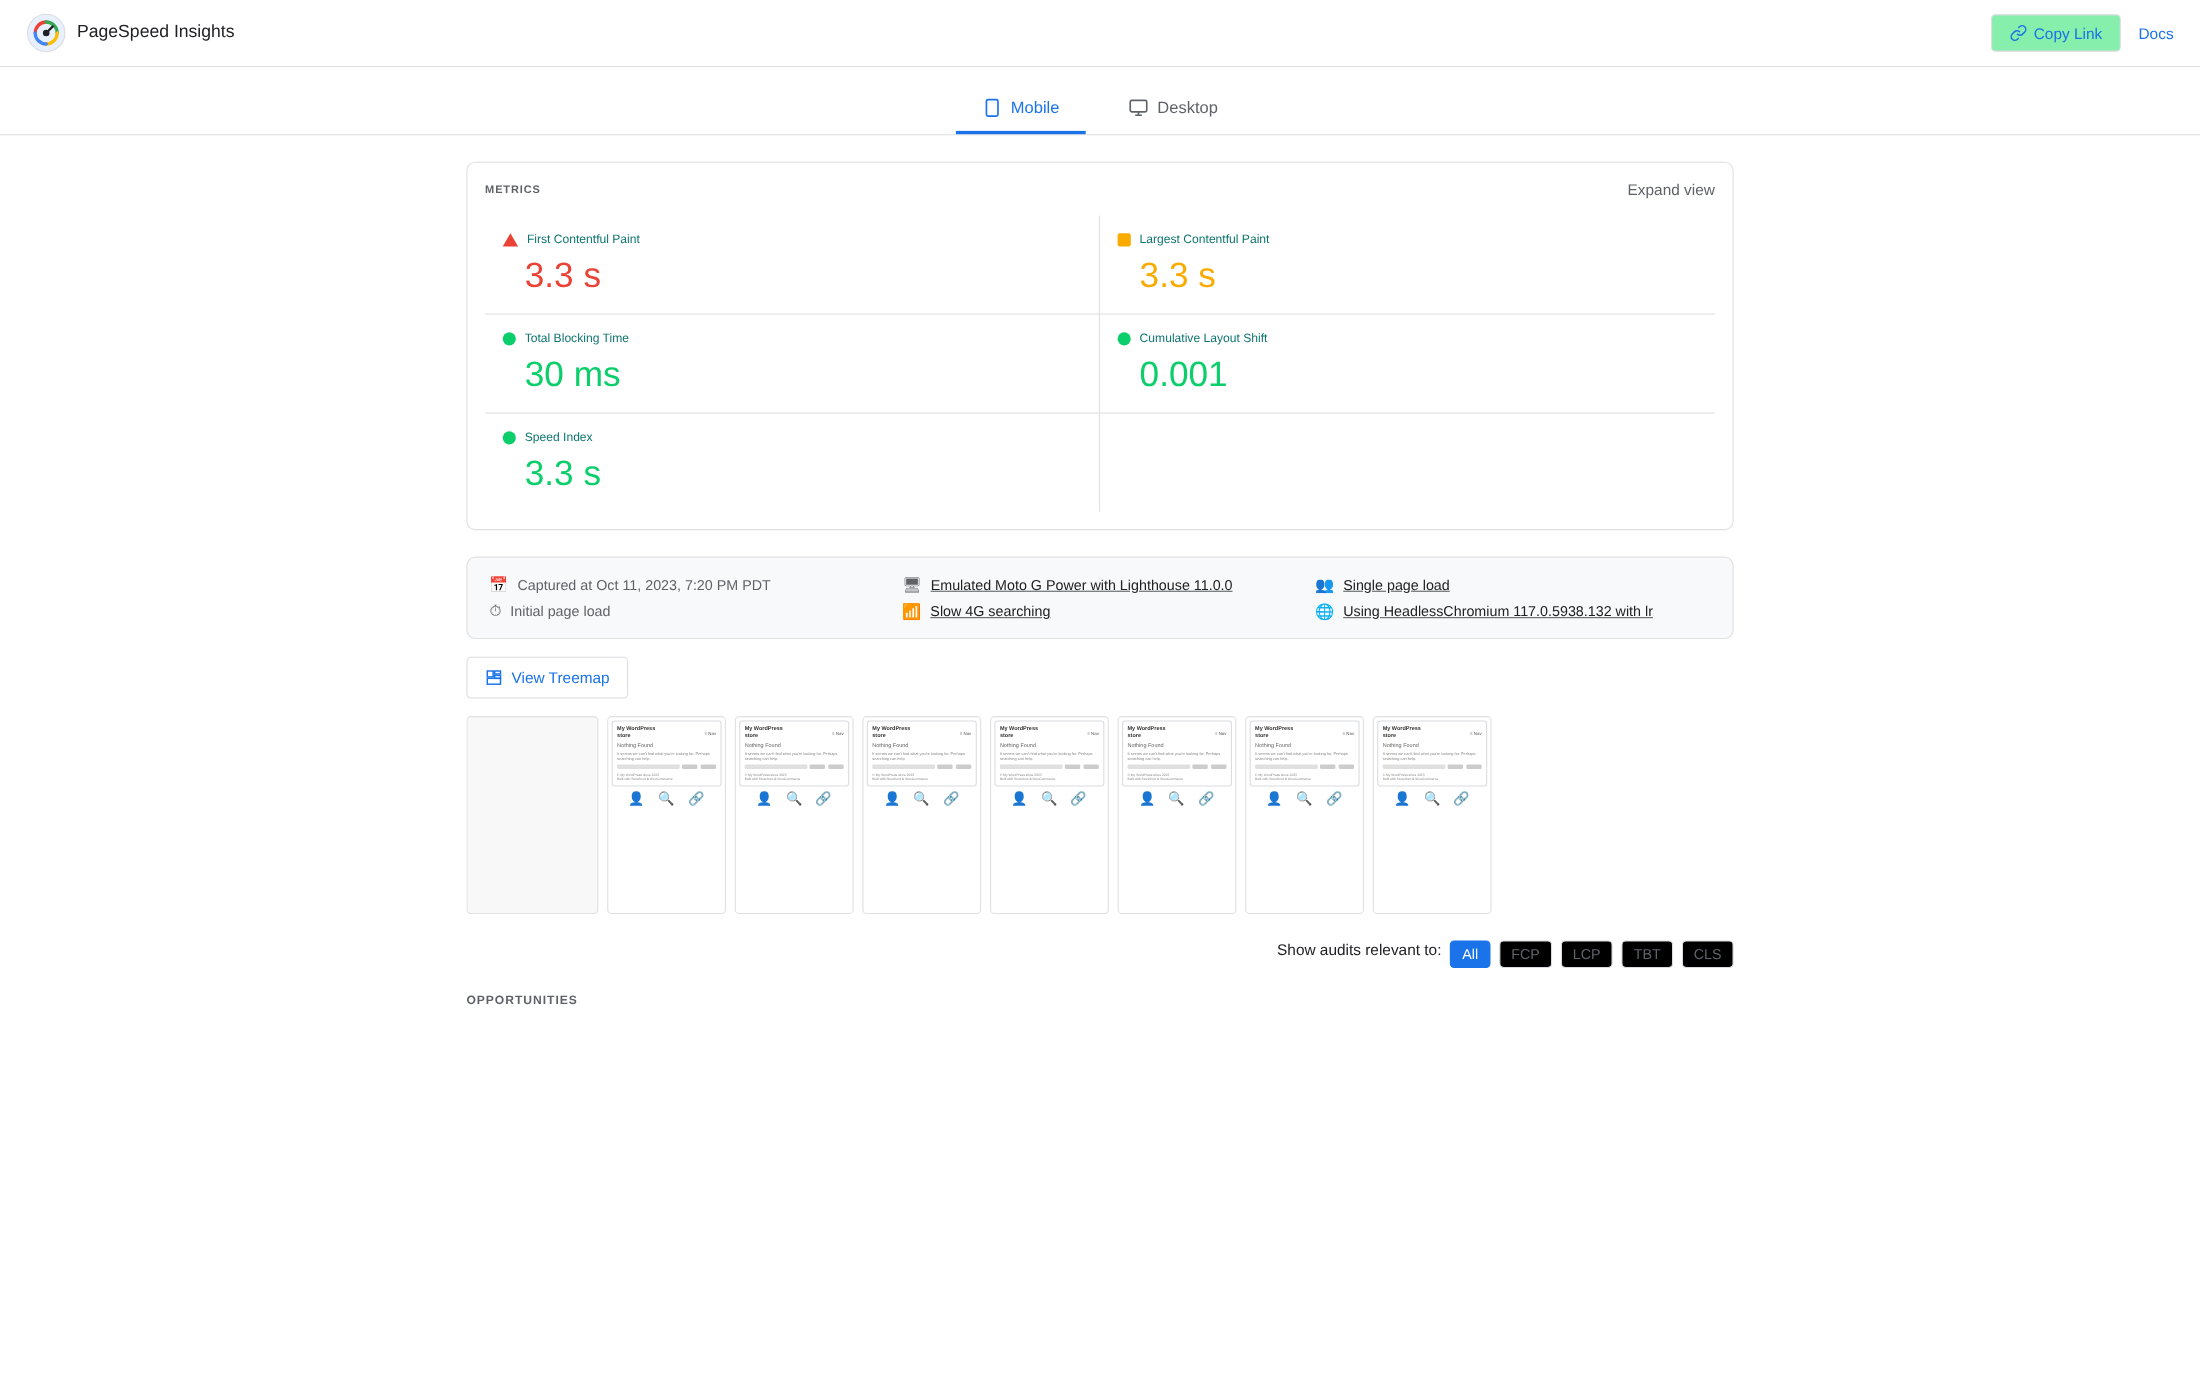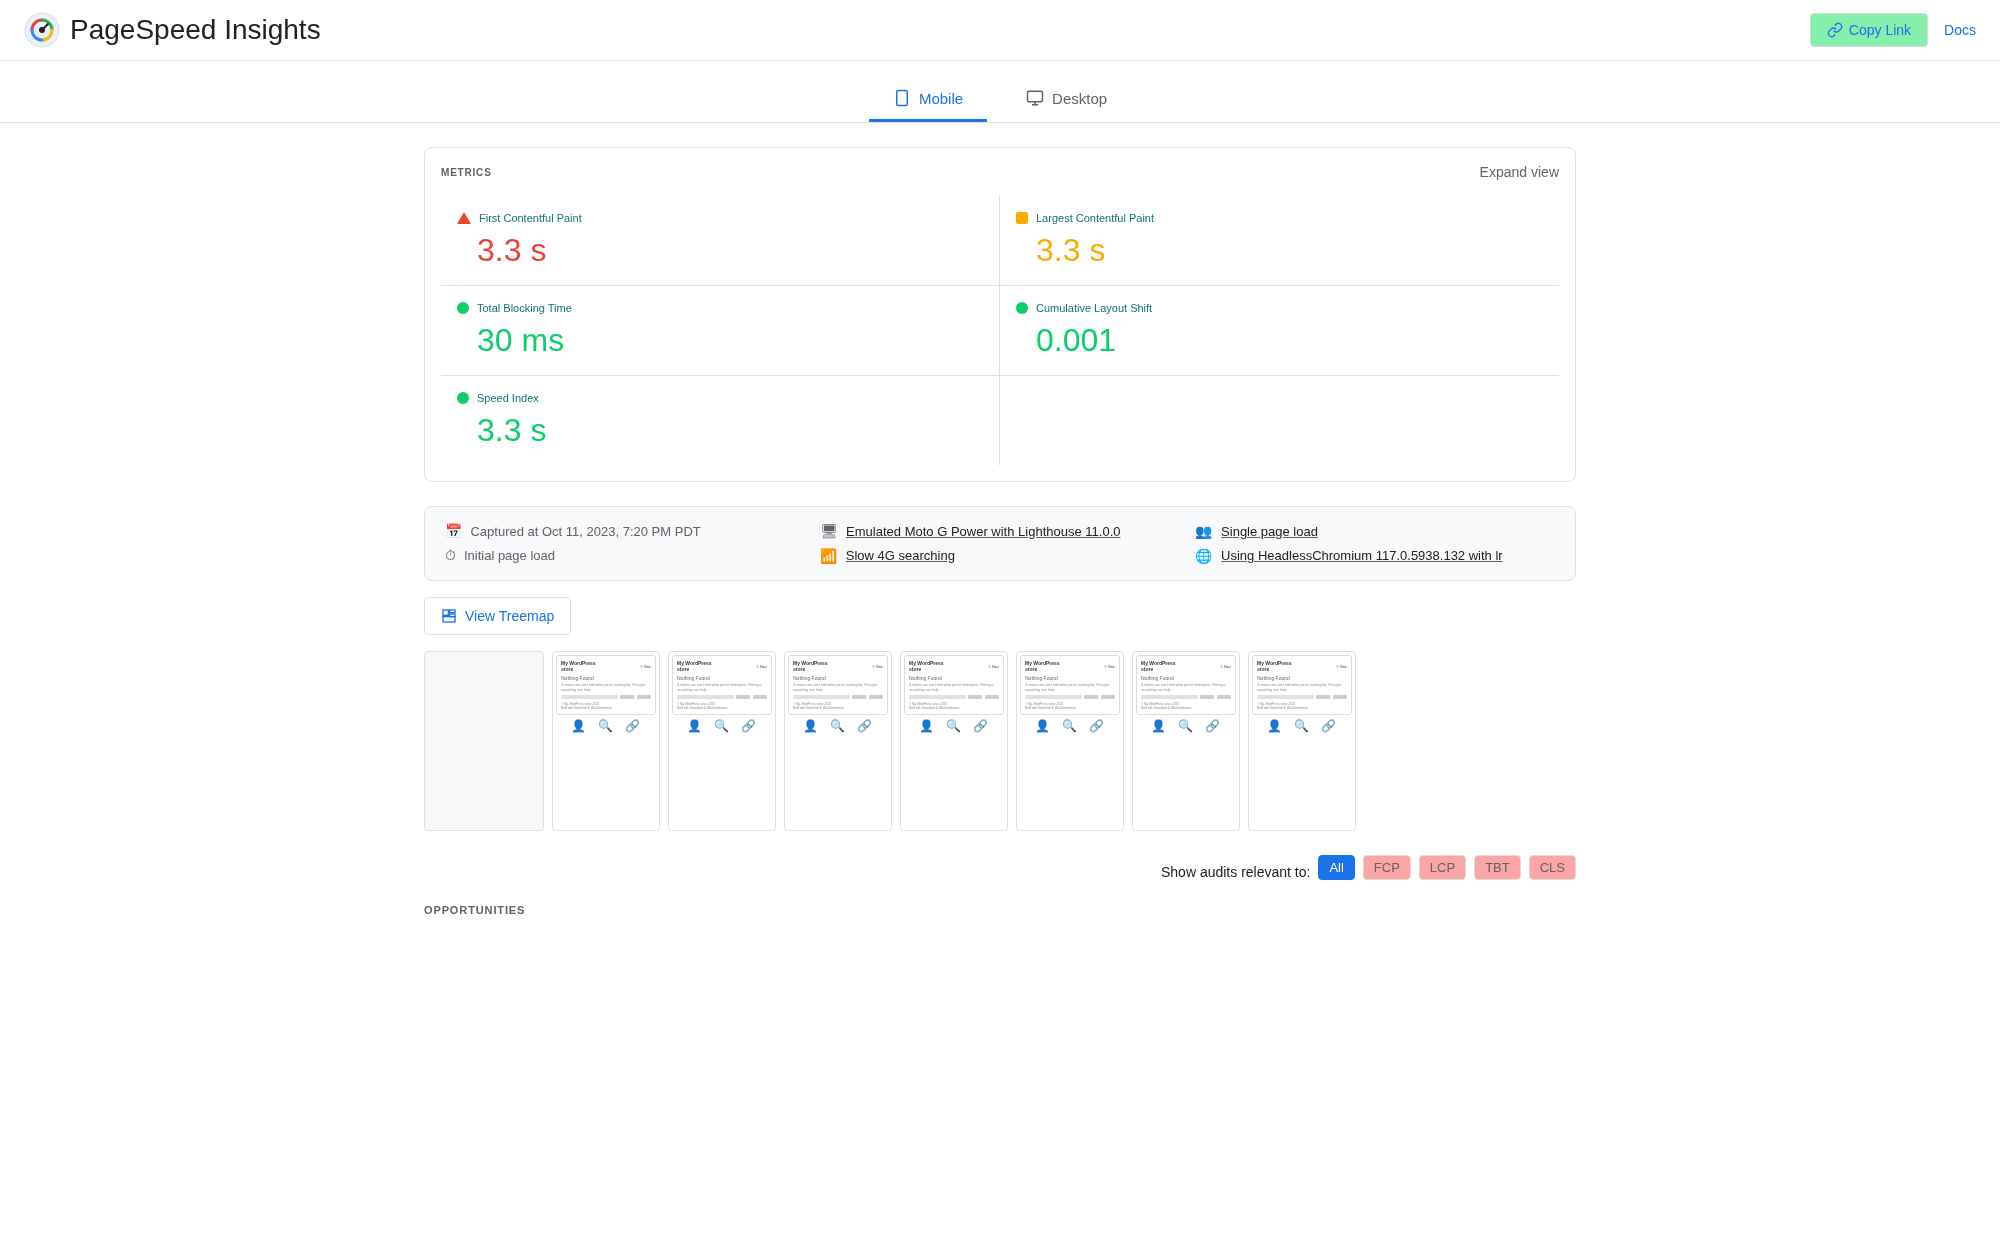--- a/index.html
+++ b/index.html
@@ -16,21 +16,21 @@
     .header-logo {
       display: flex;
       align-items: center;
       gap: 10px;
     }
     .logo-icon {
       width: 36px;
       height: 36px;
     }
     .header-title {
-      font-size: 28px;
+      font-size: 16px;
       font-weight: 500;
       color: #202124;
     }
     .header-actions {
       display: flex;
       align-items: center;
       gap: 16px;
     }
     .copy-link-btn {
       display: flex;
@@ -289,31 +289,31 @@
       gap: 12px;
       padding: 4px 0;
       font-size: 12px;
       color: #5f6368;
     }
 
     
     .show-audits {
       display: flex;
       justify-content: flex-end;
-      align-items: flex-end;
+      align-items: flex-start;
       gap: 8px;
       margin: 16px 0;
       font-size: 14px;
       color: #202124;
     }
     .audit-filter-btn {
       padding: 4px 10px;
       border-radius: 4px;
       border: 1px solid #dadce0;
-      background: #fca5a5;
+      background: #000000;
       font-size: 13px;
       cursor: pointer;
       color: #5f6368;
     }
     .audit-filter-btn.active {
       background: #1a73e8;
       color: #fff;
       border-color: #1a73e8;
     }
 

